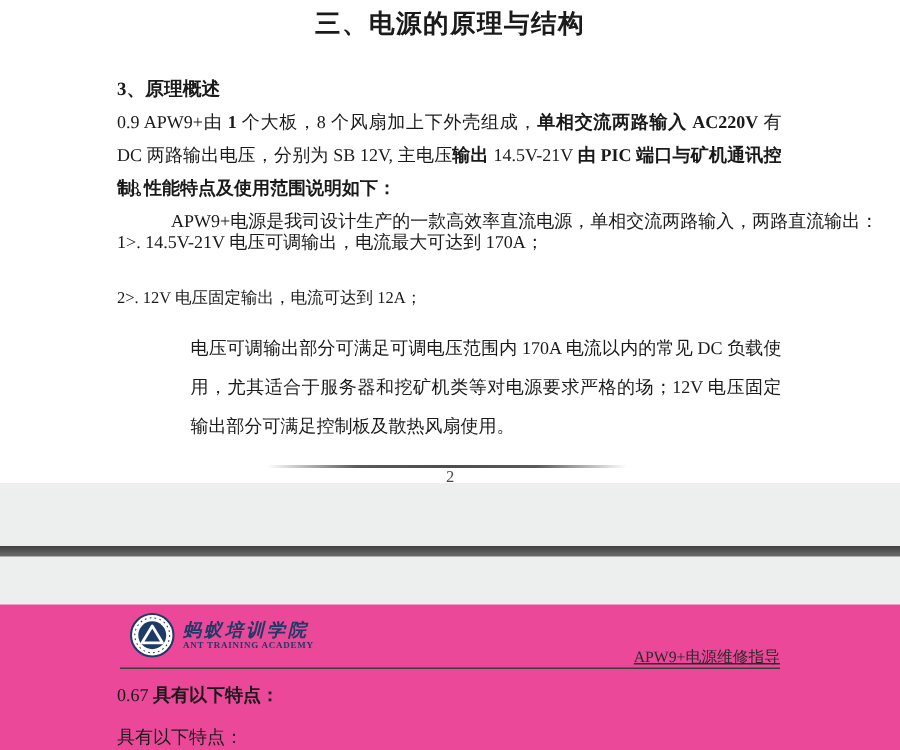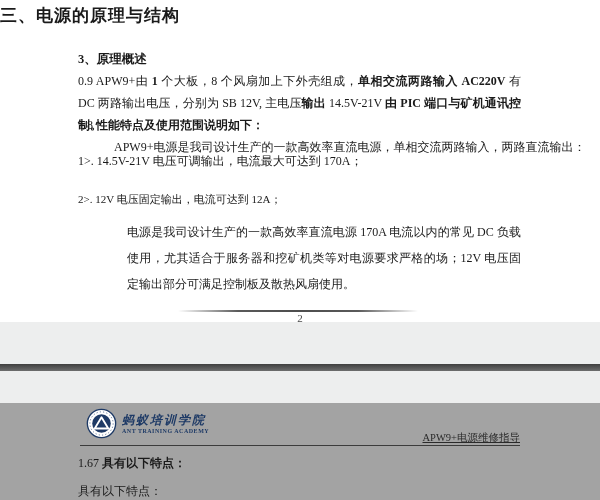--- a/index.html
+++ b/index.html
@@ -9,24 +9,24 @@
     font-family:"Liberation Serif","DejaVu Serif",serif;
     color:#1a1a1a;
   }
   .viewport { position:relative; width:600px; height:500px; overflow:hidden; }
 
   
   .page1 { position:absolute; top:0; left:0; width:600px; height:322px; background:#ffffff; }
   .page-gap { position:absolute; top:322px; left:0; width:600px; height:81px; background:#edeeee; }
   .shadow-band { position:absolute; top:42px; left:0; width:600px; height:7px;
                  background:linear-gradient(180deg,#3f3f3f,#6d6d6d); }
-  .page2 { position:absolute; top:403px; left:0; width:600px; height:97px; background:#a3a3a3;text-decoration:underline; }
+  .page2 { position:absolute; top:403px; left:0; width:600px; height:97px; background:#ec4899;text-decoration:underline; }
 
   
-  .doc-title { position:absolute; top:4px; left:0; width:100%; 
+  .doc-title { position:absolute; top:4px; left:0; width:100%; text-align:center;
                font-size:17px; font-weight:bold; letter-spacing:1px; }
   .h-sec { position:absolute; left:78px; font-size:12.5px; font-weight:bold; line-height:22px; white-space:nowrap; }
   .h1 { top:48px; }
   .p11 { position:absolute; top:70px; left:78px; width:443px; font-size:12px; line-height:22px; text-align:justify; }
   .h12 { position:absolute; top:114px; left:78px; font-size:12px; line-height:22px; white-space:nowrap; }
   .intro { position:absolute; top:136px; left:78px; font-size:12px; line-height:22px; white-space:nowrap;margin-left:36px; }
   .item1 { position:absolute; top:150px; left:78px; font-size:12px; line-height:22px; white-space:nowrap; }
   .item2 { position:absolute; top:188px; left:78px; font-size:11px; line-height:22px; white-space:nowrap; }
   .indent-para { position:absolute; top:219px; left:127px; width:394px; font-size:12px; line-height:26px; text-align:justify; }
 
@@ -61,21 +61,21 @@
 
     <div class="p11"><span>0.9 APW9+由 </span><b>1</b><span> 个大板，8 个风扇加上下外壳组成，</span><b>单相交流两路输入 AC220V</b><span> 有 DC 两路输出电压，分别为 SB 12V, 主电压</span><b>输出</b><span> 14.5V-21V </span><b>由 PIC 端口与矿机通讯控制。</b></div>
 
     <div class="h12"><span>1.8 </span><b>性能特点及使用范围说明如下：</b></div>
 
     <div class="intro">APW9+电源是我司设计生产的一款高效率直流电源，单相交流两路输入，两路直流输出：</div>
 
     <div class="item1">1&gt;. 14.5V-21V 电压可调输出，电流最大可达到 170A；</div>
     <div class="item2">2&gt;. 12V 电压固定输出，电流可达到 12A；</div>
 
-    <div class="indent-para">电源是我司设计生产的一款高效率直流电源 170A 电流以内的常见 DC 负载使用，尤其适合于服务器和挖矿机类等对电源要求严格的场；12V 电压固定输出部分可满足控制板及散热风扇使用。</div>
+    <div class="indent-para">电压可调输出部分可满足可调电压范围内 170A 电流以内的常见 DC 负载使用，尤其适合于服务器和挖矿机类等对电源要求严格的场；12V 电压固定输出部分可满足控制板及散热风扇使用。</div>
 
     <div class="footer-divider"></div>
     <div class="page-number">2</div>
   </div>
 
   <div class="page-gap">
     <div class="shadow-band"></div>
   </div>
 
   <div class="page2">
@@ -89,18 +89,18 @@
       </svg>
       <div class="brand">
         <span class="brand-cn">蚂蚁培训学院</span>
         <span class="brand-en">ANT TRAINING ACADEMY</span>
       </div>
     </div>
 
     <div class="header-right">APW9+电源维修指导</div>
     <div class="header-rule"></div>
 
-    <div class="h121"><span>1.67 </span><b>具有以下特点：</b></div>
+    <div class="h121"><span>0.67 </span><b>具有以下特点：</b></div>
 
     <div class="p2-line">具有以下特点：</div>
   </div>
 
 </div>
 
 </body></html>

